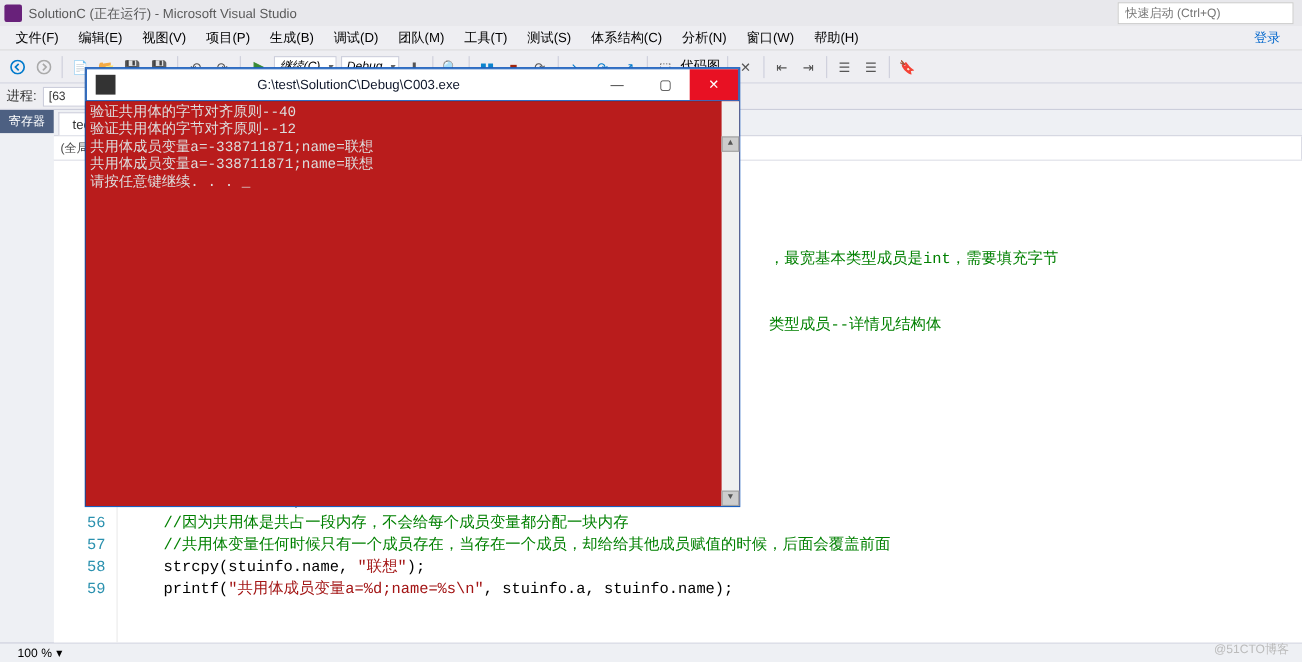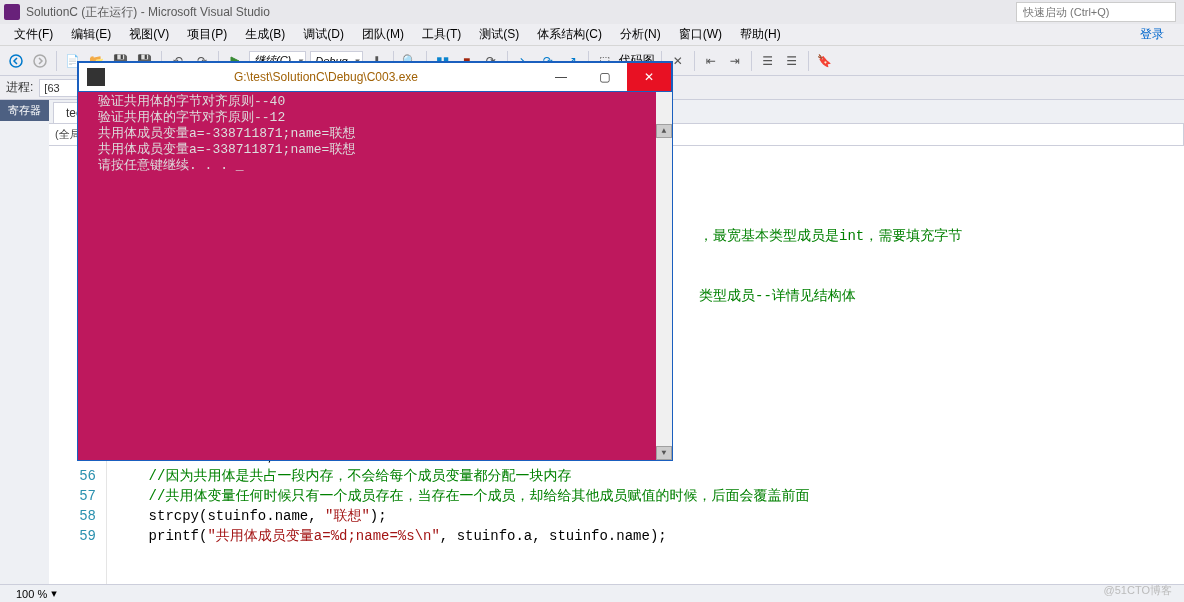--- a/index.html
+++ b/index.html
@@ -32,24 +32,24 @@
   .gutter { width: 58px; text-align: right; color: #2b91af; background: #fff; padding-right: 10px; border-right: 1px solid #e5e5e5; }
   .gutter div { height: 20px; line-height: 20px; }
   .code-lines { flex: 1; background: #fff; }
   .code-lines div { height: 20px; line-height: 20px; white-space: pre; padding-left: 8px; }
   .c-comment { color: #008000; }
   .c-str { color: #a31515; }
   .c-ident { color: #000; }
   .console-window { position: absolute; left: 78px; top: 62px; width: 594px; height: 398px; box-shadow: 0 0 0 1px #1a5fbf; z-index: 50; background: #000; }
   .console-titlebar { height: 30px; background: #fff; border: 1px solid #1a5fbf; display: flex; align-items: center; font-size: 12px; }
   .console-icon { width: 18px; height: 18px; margin: 0 8px; background: #333; }
-  .console-title { flex: 1; text-align: center; color: #a16207; }
+  .console-title { flex: 1; text-align: center; color: #0f172a; }
   .winbtn { width: 44px; height: 28px; display: flex; align-items: center; justify-content: center; color: #333; }
   .winbtn.close { background: #e81123; color: #fff; }
-  .console-body { height: calc(100% - 30px); background: #be185d; color: #ddd; font-family: "NSimSun","SimSun","Courier New",monospace; font-size: 13px; padding: 2px 20px; position: relative; }
+  .console-body { height: calc(100% - 30px); background: #b91c1c; color: #ddd; font-family: "NSimSun","SimSun","Courier New",monospace; font-size: 13px; padding: 2px 4px; position: relative; }
   .console-body div { line-height: 16px; white-space: pre; }
   .console-scroll { position: absolute; right: 0; top: 0; bottom: 0; width: 16px; background: #f0f0f0; }
   .console-scroll .thumb { width: 16px; height: 14px; background: #cdcdcd; border:1px solid #a0a0a0; display:flex;align-items:center;justify-content:center;font-size:8px;color:#555; }
   .statusbar { height: 18px; background: #eef0f4; border-top: 1px solid #cccedb; display: flex; align-items: center; padding-left: 16px; font-size: 11px; }
   .watermark { position: absolute; right: 12px; bottom: 4px; color: #bbb; font-size: 11px; }
 </style>
 </head>
 <body>
 
 <div class="titlebar">

